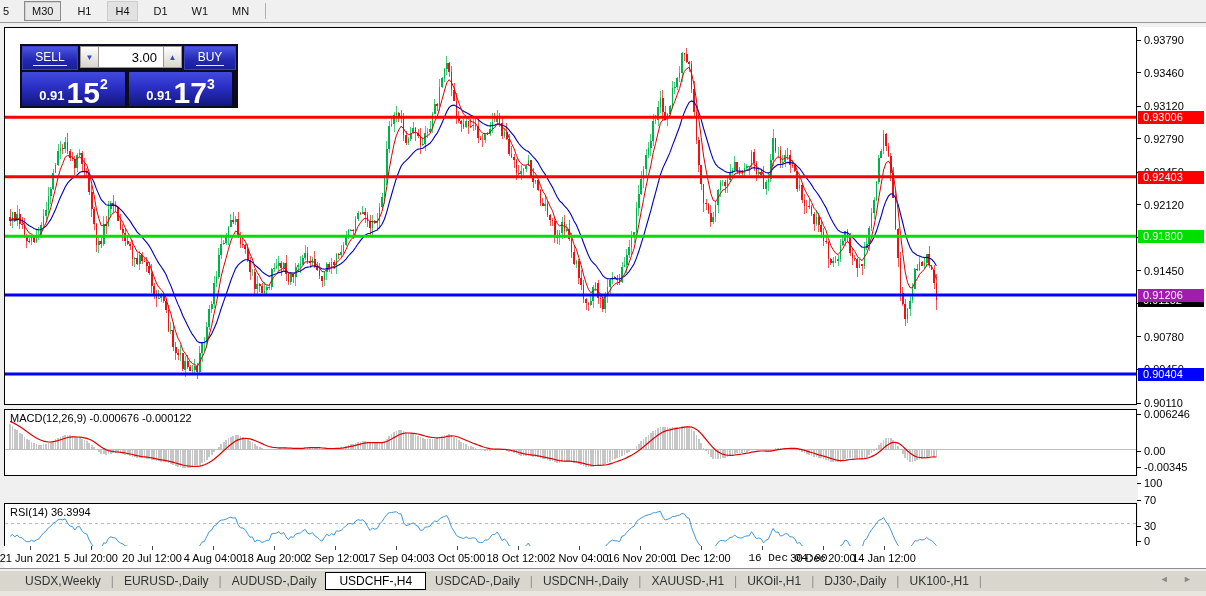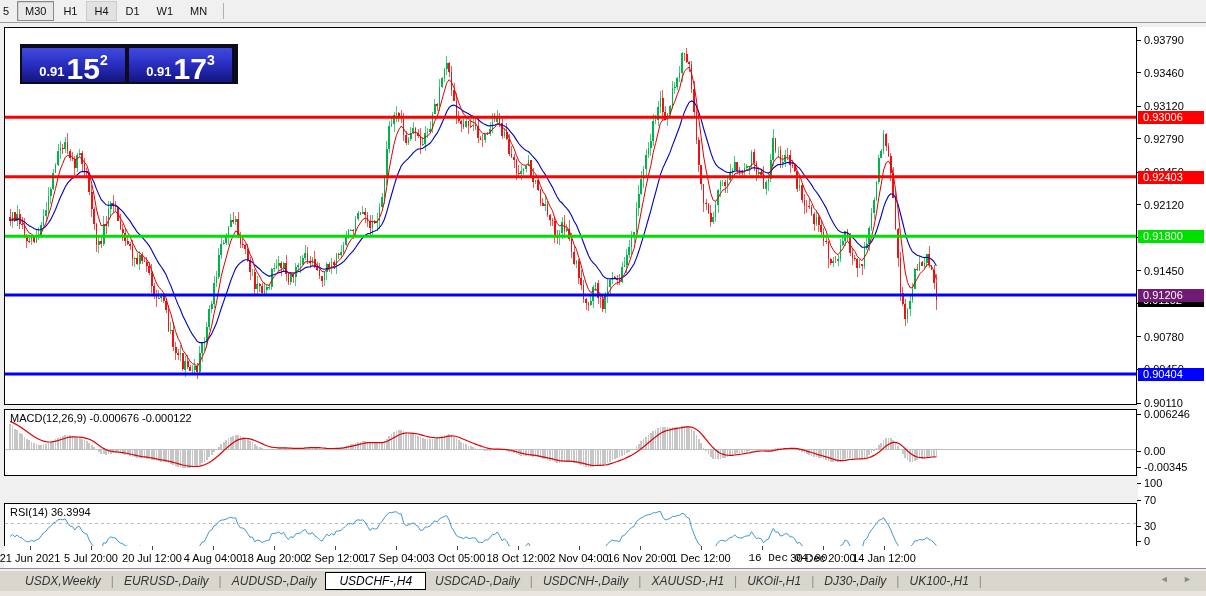--- a/index.html
+++ b/index.html
@@ -1,21 +1,21 @@
 <!DOCTYPE html>
 <html><head>
 <meta charset="utf-8">
 <style>
   html,body{margin:0;padding:0;background:#f0f0f0;}
   .screen{position:relative;width:1206px;height:596px;background:#f0f0f0;overflow:hidden;
           font-family:"Liberation Sans",sans-serif;-webkit-font-smoothing:none;}
   
   .toolbar{position:absolute;left:0;top:0;width:1206px;height:22px;background:#f0f0f0;
            border-bottom:1px solid #9a9a9a;display:flex;align-items:center;}
-  .tfbtn{height:18px;line-height:18px;padding:0 7px;font-size:11px;color:#111;margin-left:1px;
+  .tfbtn{height:18px;line-height:18px;padding:0 7px;font-size:11px;color:#111;margin-left:8px;
          border:1px solid transparent;cursor:default;}
   .tfbtn.pressed{border:1px solid #8a8a8a;background:#e9e9e9;box-shadow:inset 1px 1px 0 #d2d2d2;}
   .tfbtn.active{background:#e2e2e2;border:1px solid #cccccc;}
   .tfbtn.cut{width:10px;padding:0 2px;overflow:hidden;margin-left:0;}
   .tbsep{width:1px;height:16px;background:#b0b0b0;margin:0 8px;}
   
   .panel{position:absolute;left:4px;width:1133px;background:#fff;border:1px solid #000;box-sizing:border-box;}
   #mainPanel{top:27px;height:378px;}
   #macdPanel{top:409px;height:67px;}
   #rsiPanel{top:479px;height:67px;margin-top:24px;}
@@ -54,21 +54,21 @@
   .psup{font-size:14px;font-weight:bold;line-height:14px;position:relative;top:-15px;}
   
   .date-row{position:absolute;left:4px;top:546px;width:1202px;height:22px;background:#fff;}
   .datelbl{position:absolute;top:6px;font-size:11px;color:#000;transform:translateX(-50%);white-space:nowrap;}
   .datetick{position:absolute;top:0;width:1px;height:4px;background:#444;}
   .sep3d{position:absolute;left:0;top:568px;width:1206px;height:3px;background:#f0f0f0;
          border-top:1px solid #8f8f8f;border-bottom:1px solid #ffffff;box-sizing:content-box;}
   
   .tabbar{position:absolute;left:0;top:571px;width:1206px;height:20px;background:#d9d6ce;
           display:flex;align-items:center;padding-left:16px;box-sizing:border-box;font-size:12px;color:#333;}
-  .tab{padding:2px 9px;white-space:nowrap;cursor:default;font-style:italic;}
+  .tab{padding:2px 9px;white-space:nowrap;cursor:default;}
   .tab.active{background:#fff;border:1px solid #000;color:#000;padding:1px 13px;margin-top:-1px;}
   .tabsep{color:#8f8f8f;margin:0 1px;}
   .tab-arrows{position:absolute;right:8px;top:574px;font-size:9px;color:#8a8a8a;letter-spacing:6px;}
   .statusstrip{position:absolute;left:0;top:591px;width:1206px;height:5px;background:#e9e6df;}
 </style>
 </head>
 <body>
 
 <div class="screen">
 
@@ -867,20 +867,35 @@
         <line x1="0" y1="148.8" x2="1131" y2="148.8" stroke="#ff0000" stroke-width="3"></line>
         <line x1="0" y1="208.3" x2="1131" y2="208.3" stroke="#00e000" stroke-width="3"></line>
         <line x1="0" y1="266.9" x2="1131" y2="266.9" stroke="#0000ff" stroke-width="3"></line>
         <line x1="0" y1="346.0" x2="1131" y2="346.0" stroke="#0000ff" stroke-width="3"></line>
       </svg>
   </div>
 
 
   <div class="trade">
     <div class="trow">
+      <div class="tbtn sellbtn">
+        <span class="lbl">SELL</span>
+      </div>
+      <div class="spinbtn">
+        <span>▼</span>
+      </div>
+      <input class="volinput" readonly="" value="3.00" style="">
+      <div class="spinbtn spin-noleft">
+        <span>▲</span>
+      </div>
+      <div class="tbtn buybtn">
+        <span class="lbl">BUY</span>
+      </div>
+    </div>
+    <div class="trow">
       <div class="bigpanel bid">
         <span class="psmall">0.91</span>
         <span class="pbig">15</span>
         <span class="psup">2</span>
       </div>
       <div class="bigpanel ask">
         <span class="psmall">0.91</span>
         <span class="pbig">17</span>
         <span class="psup">3</span>
       </div>
@@ -1384,21 +1399,21 @@
     <div class="tickmark" style="top: 336.41px;"></div>
     <div class="ticklbl" style="top: 330.91px;">0.90780</div>
     <div class="tickmark" style="top: 368.962px;"></div>
     <div class="ticklbl" style="top: 363.462px;">0.90450</div>
     <div class="tickmark" style="top: 402.5px;"></div>
     <div class="ticklbl" style="top: 397px;">0.90110</div>
     <div class="pricetag under" style="top: 294.216px; background: rgb(0, 0, 0); color: rgb(255, 255, 255);">0.91152</div>
     <div class="pricetag" style="top: 111.335px; background: rgb(255, 0, 0); color: rgb(255, 255, 255);">0.93006</div>
     <div class="pricetag" style="top: 170.815px; background: rgb(255, 0, 0); color: rgb(255, 255, 255);">0.92403</div>
     <div class="pricetag" style="top: 230.296px; background: rgb(0, 224, 0); color: rgb(255, 255, 255);">0.91800</div>
-    <div class="pricetag" style="top: 288.889px; background: #701a75; color: rgb(255, 255, 255);">0.91206</div>
+    <div class="pricetag" style="top: 288.889px; background: #a21caf; color: rgb(255, 255, 255);">0.91206</div>
     <div class="pricetag" style="top: 367.999px; background: rgb(0, 0, 255); color: rgb(255, 255, 255);">0.90404</div>
     <div class="tickmark" style="top: 414px;"></div>
     <div class="ticklbl" style="top: 408px;">0.006246</div>
     <div class="tickmark" style="top: 451px;"></div>
     <div class="ticklbl" style="top: 445px;">0.00</div>
     <div class="tickmark" style="top: 467px;"></div>
     <div class="ticklbl" style="top: 461px;">-0.00345</div>
     <div class="tickmark" style="top: 483px;"></div>
     <div class="ticklbl" style="top: 477px;">100</div>
     <div class="tickmark" style="top: 500px;"></div>

